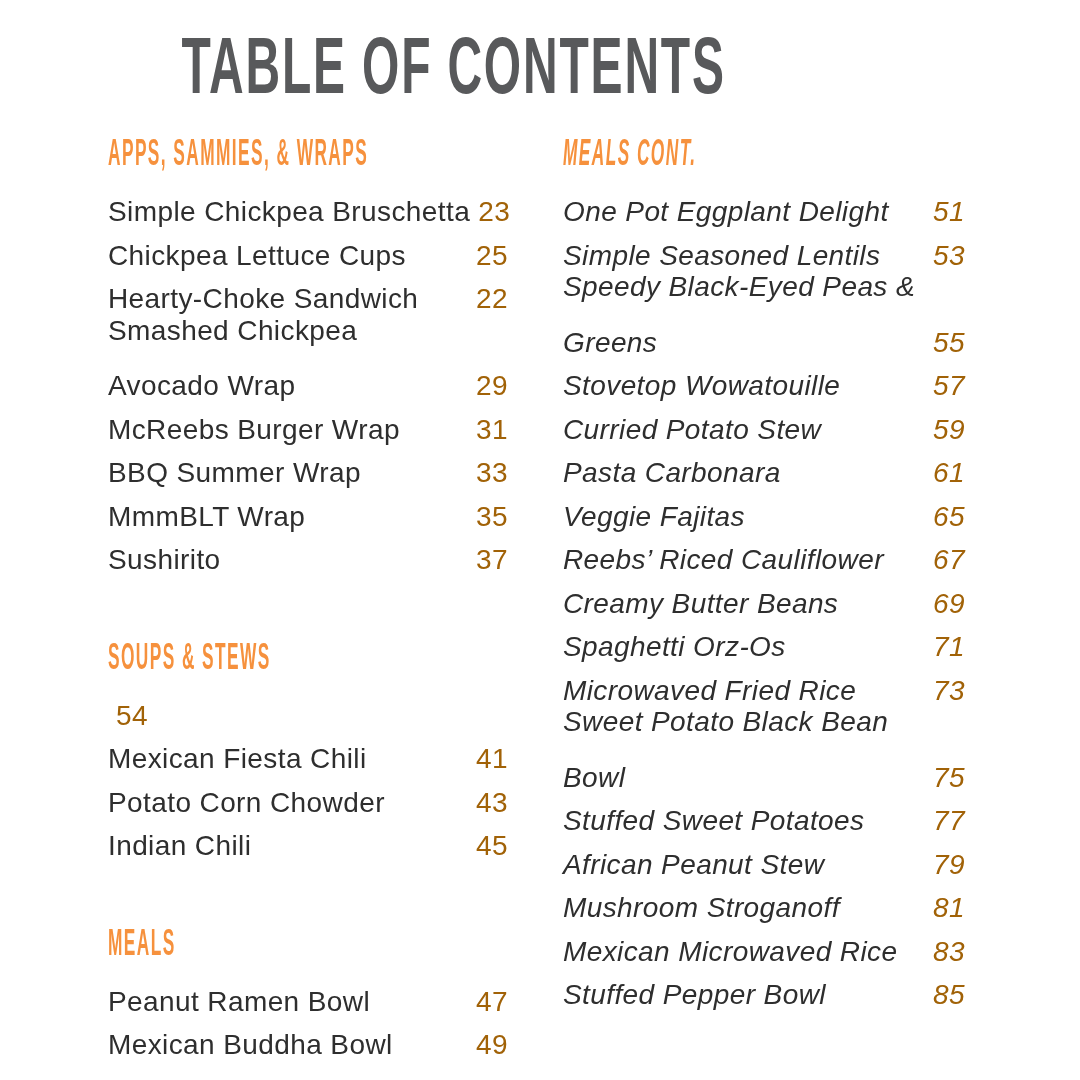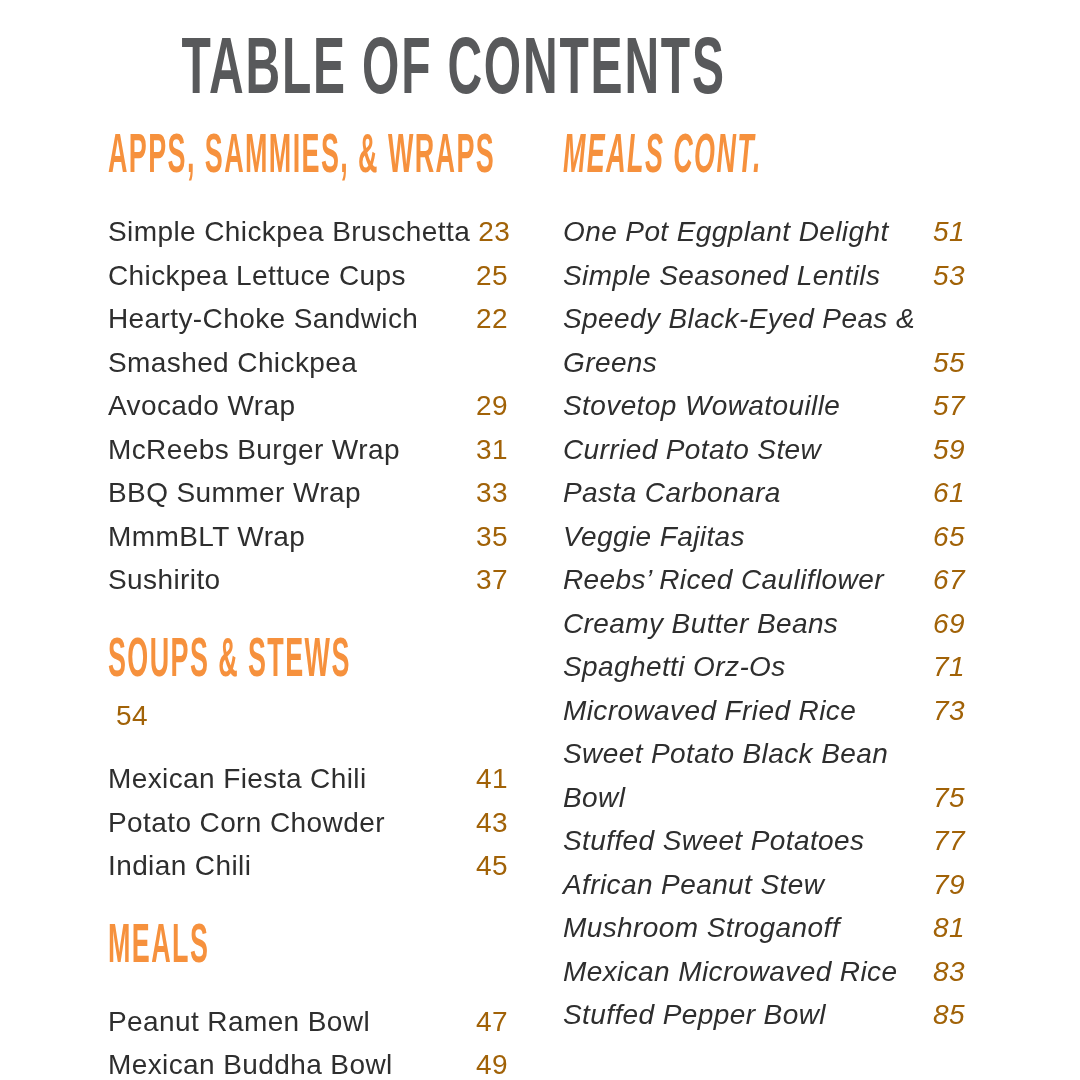--- a/index.html
+++ b/index.html
@@ -41,21 +41,21 @@
     top: 130px;
   }
   .column.left  { left: 108px; width: 400px; }
   .column.right { left: 563px; width: 402px; font-style: italic; }
 
   .section + .section { margin-top: 64px; }
 
   .heading {
     height: 46px;
     line-height: 46px;
-    font-size: 56px;
+    font-size: 36px;
     font-weight: 700;
     color: #f6913d;
     white-space: nowrap;
     margin-bottom: 2px;
   }
   .heading .condensed {
     display: inline-block;
     transform: scaleX(0.48);
     transform-origin: 0 50%;
     letter-spacing: 3px;
@@ -65,21 +65,21 @@
     display: flex;
     justify-content: space-between;
     align-items: baseline;
     height: 43.5px;
     line-height: 43.5px;
     font-size: 28px;
     color: #2e2e2e;
     letter-spacing: 0.4px;
     white-space: nowrap;
   }
-  .row .label { flex: 1 1 auto; overflow: visible; margin-top: 32px; }
+  .row .label { flex: 1 1 auto; overflow: visible; }
   .row .pagenum {
     flex: 0 0 auto;
     min-width: 40px;
     text-align: right;
     color: #a16207;
     margin-top: 12px;
   }
 </style>
 </head>
 <body>

